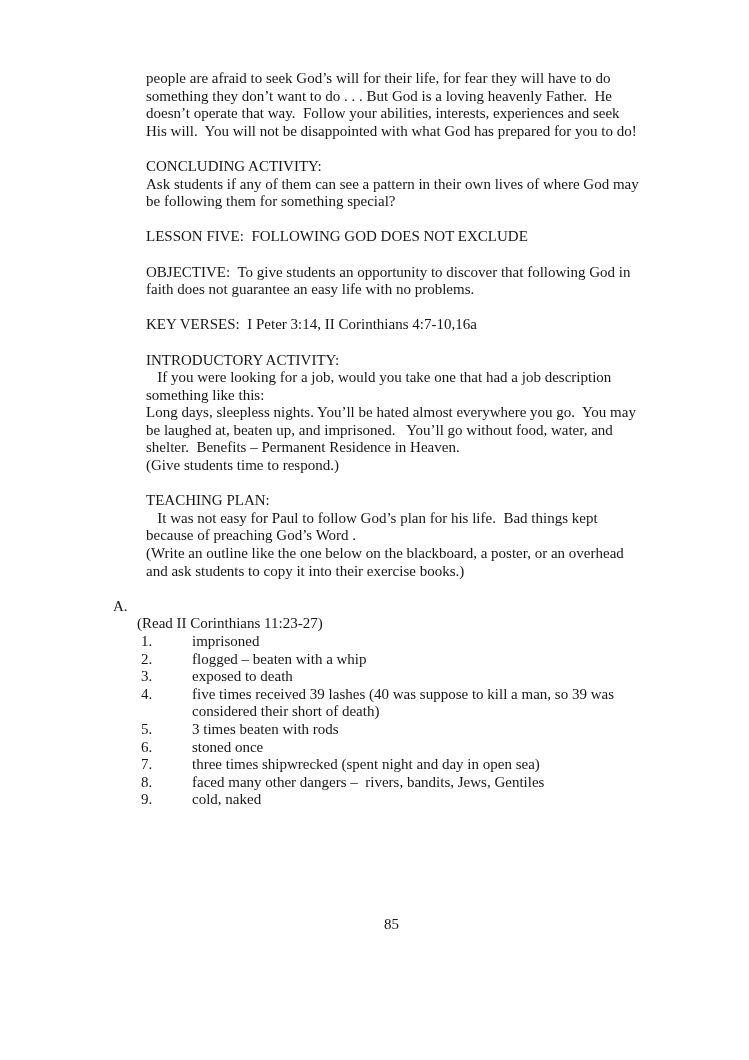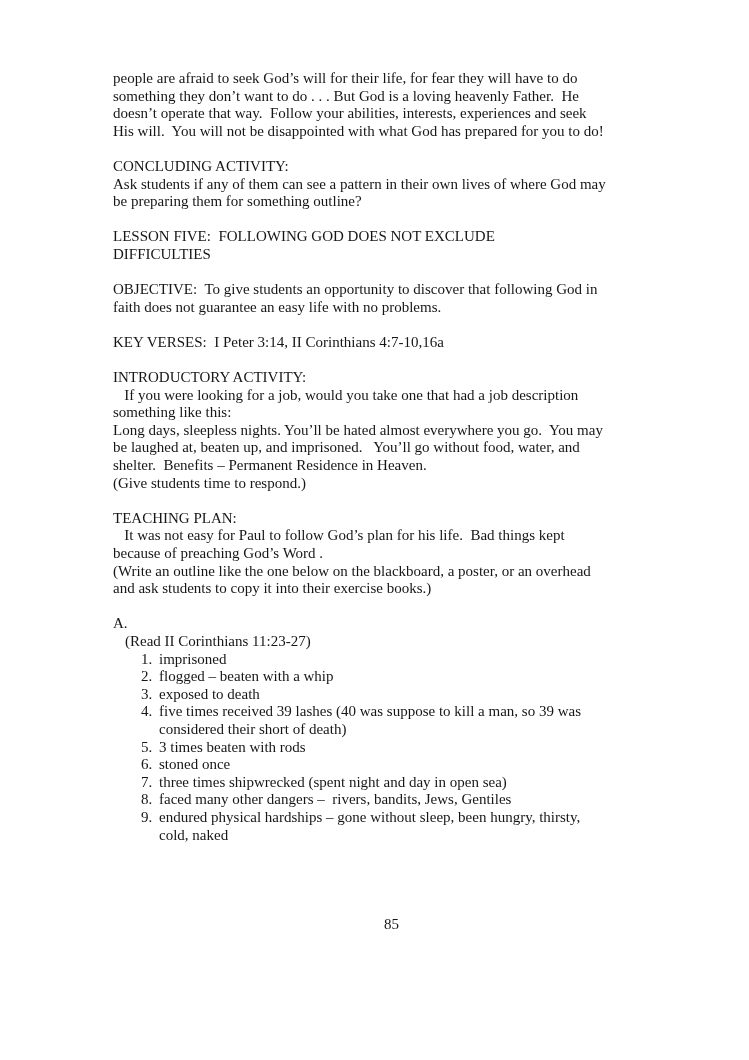--- a/index.html
+++ b/index.html
@@ -22,33 +22,34 @@
     position: absolute;
     left: 113px;
     top: 70px;
     width: 580px;
   }
   .block {
     margin: 0 0 17.6px 0;
   }
   .line {
     white-space: pre;
+    margin-left: 33px;
   }
   .bold {
     font-weight: normal;
   }
   .a-row {
     display: flex;
   }
   .a-label {
     width: 24px;
     flex: none;
   }
   .outline-note {
-    margin-left: 12px;
+    margin-left: 24px;
     white-space: pre;
   }
   .outline-items {
     margin-left: 28px;
   }
   .outline-item {
     display: flex;
   }
   .item-num {
     width: 18px;
@@ -75,27 +76,26 @@
         <div class="line">people are afraid to seek God’s will for their life, for fear they will have to do</div>
         <div class="line">something they don’t want to do . . . But God is a loving heavenly Father.  He</div>
         <div class="line">doesn’t operate that way.  Follow your abilities, interests, experiences and seek</div>
         <div class="line">His will.  You will not be disappointed with what God has prepared for you to do!</div>
       </div>
 
     <div class="block">
       <div class="line">CONCLUDING ACTIVITY:</div>
       <div>
           <div class="line">Ask students if any of them can see a pattern in their own lives of where God may</div>
-          <div class="line">be preparing them for something outline?</div>
+          <div class="line">be following them for something special?</div>
         </div>
     </div>
 
     <div class="block">
       <div class="line"><span class="bold">LESSON FIVE</span><span>:  FOLLOWING GOD DOES NOT EXCLUDE</span></div>
-      <div class="line">DIFFICULTIES</div>
     </div>
 
     <div class="block">
         <div class="line">OBJECTIVE:  To give students an opportunity to discover that following God in</div>
         <div class="line">faith does not guarantee an easy life with no problems.</div>
       </div>
 
     <div class="block">
       <div class="line">KEY VERSES:  I Peter 3:14, II Corinthians 4:7-10,16a</div>
     </div>
@@ -173,21 +173,20 @@
           </div>
           <div class="outline-item">
             <span class="item-num">8.</span>
             <span class="item-text">
               <div class="line">faced many other dangers –  rivers, bandits, Jews, Gentiles</div>
             </span>
           </div>
           <div class="outline-item">
             <span class="item-num">9.</span>
             <span class="item-text">
-              <div class="line">endured physical hardships – gone without sleep, been hungry, thirsty,</div>
               <div class="line">cold, naked</div>
             </span>
           </div>
         </div>
     </div>
 
   </div>
 
   <div class="page-number">85</div>
 </div>

